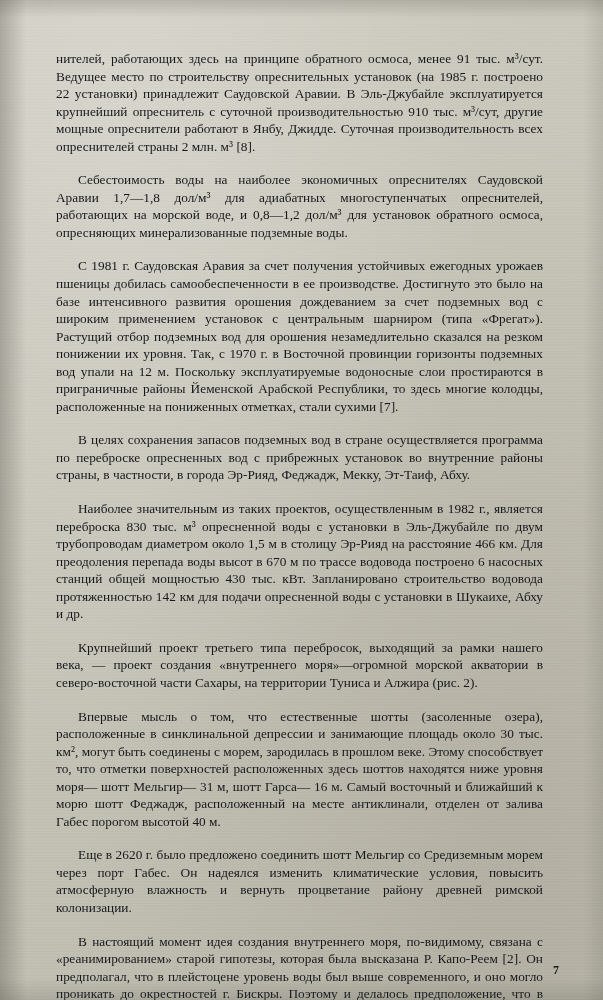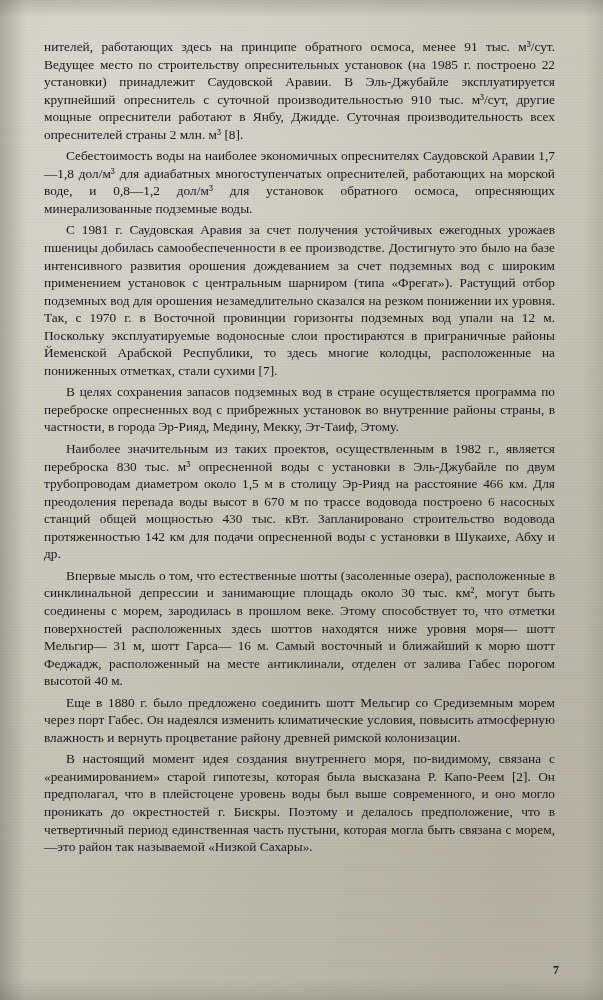--- a/index.html
+++ b/index.html
@@ -37,21 +37,21 @@
     position: relative;
     z-index: 2;
     color: #16181c;
     font-size: 13.3px;
     line-height: 17.55px;
     text-align: justify;
     text-justify: inter-word;
     letter-spacing: 0.02px;
   }
   .body-text p {
-    margin: 4px;
+    margin: 16px;
     text-indent: 22px;
     text-align: justify;
     -webkit-hyphens: manual;
     hyphens: manual;
   }
   .body-text p.no-indent {
     text-indent: 0;
   }
   .page-number {
     position: absolute;
@@ -86,24 +86,25 @@
 </style>
 </head>
 <body>
 
 <div class="page">
 
   <div class="body-text">
     <p class="no-indent">нителей, работающих здесь на принципе обратного осмоса, менее 91 тыс. м³/сут. Ведущее место по строительству опреснительных установок (на 1985 г. построено 22 установки) принадлежит Саудовской Аравии. В Эль-Джубайле эксплуатируется крупнейший опреснитель с суточной производительностью 910 тыс. м³/сут, другие мощные опреснители работают в Янбу, Джидде. Суточная производительность всех опреснителей страны 2 млн. м³ [8].</p>
     <p>Себестоимость воды на наиболее экономичных опреснителях Саудовской Аравии 1,7—1,8 дол/м³ для адиабатных многоступенчатых опреснителей, работающих на морской воде, и 0,8—1,2 дол/м³ для установок обратного осмоса, опресняющих минерализованные подземные воды.</p>
     <p>С 1981 г. Саудовская Аравия за счет получения устойчивых ежегодных урожаев пшеницы добилась самообеспеченности в ее производстве. Достигнуто это было на базе интенсивного развития орошения дождеванием за счет подземных вод с широким применением установок с центральным шарниром (типа «Фрегат»). Растущий отбор подземных вод для орошения незамедлительно сказался на резком понижении их уровня. Так, с 1970 г. в Восточной провинции горизонты подземных вод упали на 12 м. Поскольку эксплуатируемые водоносные слои простираются в приграничные районы Йеменской Арабской Республики, то здесь многие колодцы, расположенные на пониженных отметках, стали сухими [7].</p>
-    <p>В целях сохранения запасов подземных вод в стране осуществляется программа по переброске опресненных вод с прибрежных установок во внутренние районы страны, в частности, в города Эр-Рияд, Медину, Мекку, Эт-Таиф, Этому.</p>
+    <p>В целях сохранения запасов подземных вод в стране осуществляется программа по переброске опресненных вод с прибрежных установок во внутренние районы страны, в частности, в города Эр-Рияд, Феджадж, Мекку, Эт-Таиф, Абху.</p>
     <p>Наиболее значительным из таких проектов, осуществленным в 1982 г., является переброска 830 тыс. м³ опресненной воды с установки в Эль-Джубайле по двум трубопроводам диаметром около 1,5 м в столицу Эр-Рияд на расстояние 466 км. Для преодоления перепада воды высот в 670 м по трассе водовода построено 6 насосных станций общей мощностью 430 тыс. кВт. Запланировано строительство водовода протяженностью 142 км для подачи опресненной воды с установки в Шукаихе, Абху и др.</p>
+    <p>Крупнейший проект третьего типа перебросок, выходящий за рамки нашего века, — проект создания «внутреннего моря»—огромной морской акватории в северо-восточной части Сахары, на территории Туниса и Алжира (рис. 2).</p>
     <p>Впервые мысль о том, что естественные шотты (засоленные озера), расположенные в синклинальной депрессии и занимающие площадь около 30 тыс. км², могут быть соединены с морем, зародилась в прошлом веке. Этому способствует то, что отметки поверхностей расположенных здесь шоттов находятся ниже уровня моря— шотт Мельгир— 31 м, шотт Гарса— 16 м. Самый восточный и ближайший к морю шотт Феджадж, расположенный на месте антиклинали, отделен от залива Габес порогом высотой 40 м.</p>
-    <p>Еще в 1880 г. было предложено соединить шотт Мельгир со Средиземным морем через порт Габес. Он надеялся изменить климатические условия, повысить атмосферную влажность и вернуть процветание району древней римской колонизации.</p>
+    <p>Еще в 2620 г. было предложено соединить шотт Мельгир со Средиземным морем через порт Габес. Он надеялся изменить климатические условия, повысить атмосферную влажность и вернуть процветание району древней римской колонизации.</p>
     <p>В настоящий момент идея создания внутреннего моря, по-видимому, связана с «реанимированием» старой гипотезы, которая была высказана Р. Капо-Реем [2]. Он предполагал, что в плейстоцене уровень воды был выше современного, и оно могло проникать до окрестностей г. Бискры. Поэтому и делалось предположение, что в четвертичный период единственная часть пустыни, которая могла быть связана с морем,—это район так называемой «Низкой Сахары».</p>
   </div>
 
   <div class="page-number">7</div>
 
   <div class="edge-shadow edge-left"></div>
   <div class="edge-shadow edge-top"></div>
   <div class="edge-shadow edge-bottom"></div>
   <div class="edge-shadow edge-right"></div>
 </div>

